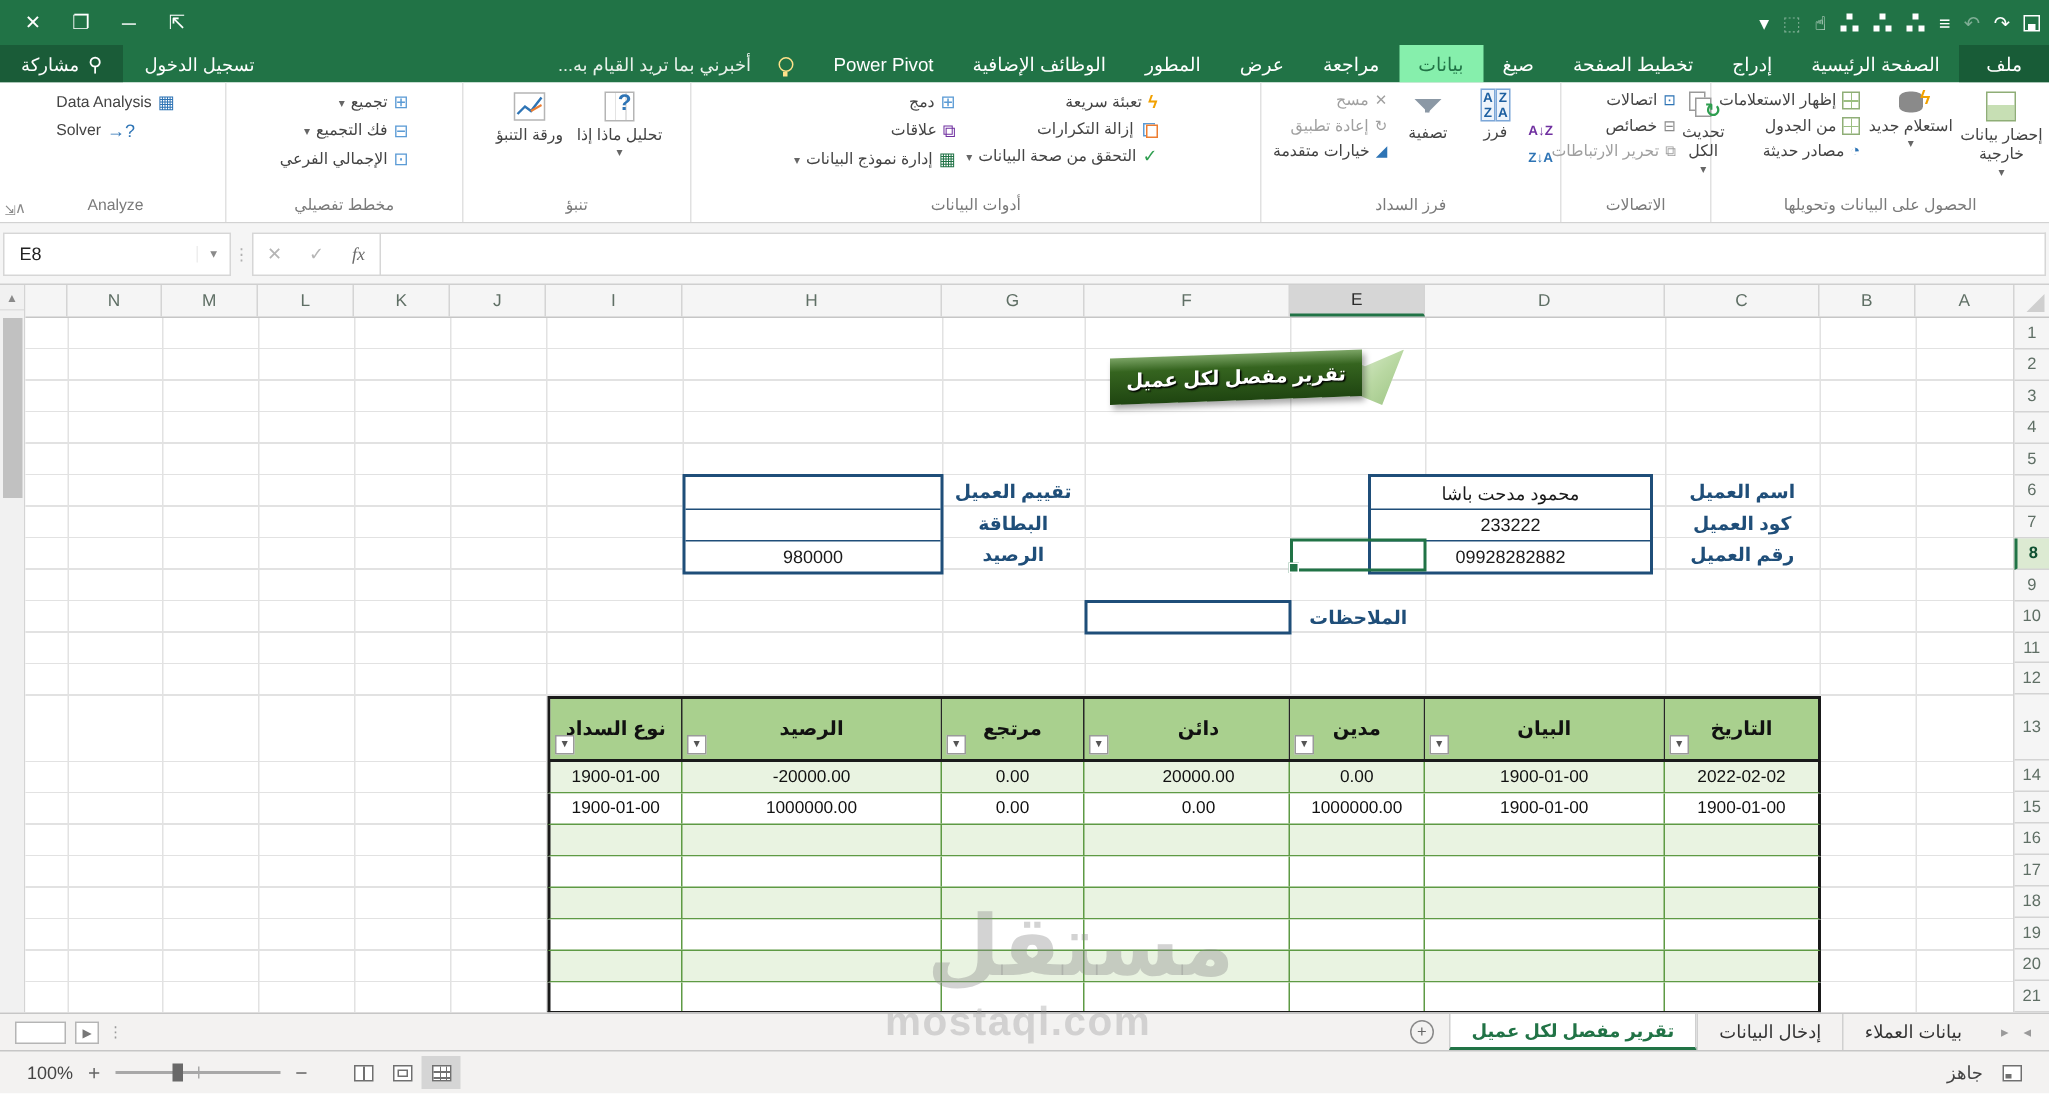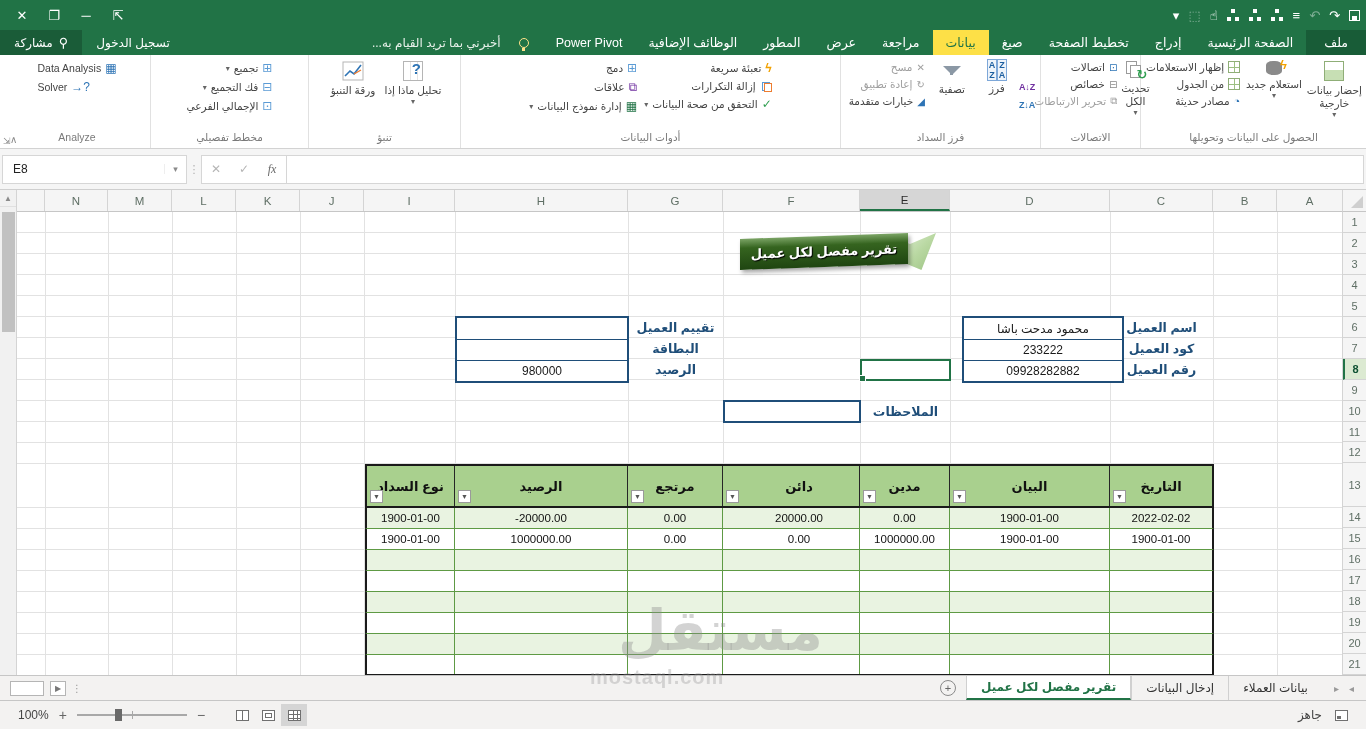--- a/index.html
+++ b/index.html
@@ -19,21 +19,21 @@
   .floppy { width:11px; height:11px; border:1.5px solid #fff; position:relative; }
   .floppy:after { content:""; position:absolute; left:2px; bottom:0; width:5px; height:4px; background:#fff; }
   .hier { position:relative; width:13px; height:12px; }
   .hier i { position:absolute; width:4px; height:4px; background:#fff; }
   .hier i:nth-child(1){ left:4px; top:0; } .hier i:nth-child(2){ left:0; bottom:0; } .hier i:nth-child(3){ left:8px; bottom:0; }
 
   
   .tabstrip { position:absolute; left:0; top:30px; width:1366px; height:25px; background:#217346; display:flex; direction:rtl; align-items:stretch; }
   .rtab { padding:0 13px; display:flex; align-items:center; color:#fff; font-size:12.5px; cursor:default; white-space:nowrap; }
   .rtab.file { background:#185c37; padding:0 18px; }
-  .rtab.active { background:#fde047; color:#217346; }
+  .rtab.active { background:#86efac; color:#217346; }
   .tellme { display:flex; align-items:center; gap:18px; color:#e8f1ea; padding:0 14px; font-size:12px; }
   .bulb { width:10px; height:10px; border:1.5px solid #ffe28a; border-radius:50%; position:relative; }
   .bulb:after { content:""; position:absolute; left:2px; top:9px; width:3px; height:3px; background:#ffe28a; }
   .strip-spacer { flex:1; }
   .signin, .share { display:flex; align-items:center; gap:6px; color:#fff; padding:0 14px; font-size:12px; }
   .share { background:#1a5c38; }
   .person { font-size:13px; color:#fff; }
 
   
   .ribbon { position:absolute; left:0; top:55px; width:1366px; height:94px; background:#fff; border-bottom:1px solid #d2d2d2;
@@ -80,21 +80,21 @@
      background:repeating-linear-gradient(90deg,#fff 0 6px,#e3e3e3 6px 7px); }
   .ic-whatif:after { content:"?"; position:absolute; right:1px; top:-2px; color:#2e74b5; font-weight:bold; font-size:15px; }
   .ic-group { color:#5b9bd5; font-size:12px; }
   .ic-analysis { color:#2e74b5; font-size:12px; }
   .dlg-launcher { position:absolute; left:3px; bottom:2px; font-size:9px; color:#8a8a8a; }
   .ribbon-collapse { position:absolute; left:10px; bottom:3px; color:#8a8a8a; font-size:10px; }
 
   
   .formulabar { position:absolute; left:0; top:149px; width:1366px; height:41px; background:#f5f5f5; border-bottom:1px solid #cfcfcf;
     display:flex; align-items:center; }
-  .namebox { margin-left:2px; width:185px; height:29px; background:#fff; border:1px solid #d6d6d6; display:flex; align-items:center; direction:ltr; }
+  .namebox { margin-left:2px; width:152px; height:29px; background:#fff; border:1px solid #d6d6d6; display:flex; align-items:center; direction:ltr; }
   .namebox .nb-text { flex:1; padding-left:10px; font-size:12px; color:#222; }
   .namebox .nb-caret { width:22px; text-align:center; color:#8a8a8a; font-size:9px; border-left:1px solid #eee; }
   .fb-split { width:14px; text-align:center; color:#b0b0b0; font-size:11px; letter-spacing:0; }
   .fb-btns { height:29px; background:#fff; border:1px solid #d6d6d6; display:flex; align-items:center; }
   .fb-btn { width:28px; text-align:center; color:#b5b5b5; font-size:12px; }
   .fb-btn.fx { color:#6a6a6a; font-style:italic; font-family:"Liberation Serif","DejaVu Serif",serif; }
   .fb-input { flex:1; height:29px; background:#fff; border:1px solid #d6d6d6; border-left:none; margin-right:2px; }
 
   
   .grid { position:absolute; left:0; top:190px; width:1366px; height:485px; background:#fff; overflow:hidden; }
@@ -145,21 +145,21 @@
   .tbody-row { height:21px; border-left:2px solid #1a1a1a; border-right:2px solid #1a1a1a; border-bottom:1px solid #5e9a44; }
   .tbody-row:nth-child(even) { background:#e9f3e1; }
   .tbody-row:nth-child(odd) { background:#fff; }
   .tbody-row:last-child { border-bottom:2px solid #1a1a1a; }
   .tcell { border-left:1px solid #5e9a44; display:flex; align-items:center; justify-content:center; font-size:11.5px; color:#111; direction:ltr; }
   .tcell:last-child { border-left:none; }
   .tc0{width:103px;} .tc1{width:160px;} .tc2{width:90px;} .tc3{width:137px;padding-left:16px;} .tc4{width:95px;} .tc5{width:173px;} .tc6{width:87px;}
 
   
   .wm1 { position:absolute; left:618px; top:598px; font-size:56px; font-weight:bold; color:rgba(140,140,140,.38); direction:rtl; z-index:40; pointer-events:none; }
-  .wm2 { position:absolute; left:590px; top:666px; font-size:20px; font-weight:bold; color:rgba(150,150,150,.35); z-index:40; pointer-events:none; letter-spacing:1px; }
+  .wm2 { position:absolute; left:590px; top:666px; font-size:27px; font-weight:bold; color:rgba(150,150,150,.35); z-index:40; pointer-events:none; letter-spacing:1px; }
 
   
   .sheetbar { position:absolute; left:0; top:675px; width:1366px; height:25px; background:#f3f2f1; border-top:1px solid #c6c6c6;
     display:flex; direction:rtl; align-items:stretch; }
   .nav-arrows { display:flex; align-items:center; gap:10px; padding:0 12px; color:#9a9a9a; font-size:10px; }
   .stab { display:flex; align-items:center; padding:0 14px; font-size:12px; color:#333; border-left:1px solid #d0d0d0; cursor:default; white-space:nowrap; }
   .stab.active { background:#fff; color:#217346; font-weight:bold; border-bottom:2px solid #217346; border-right:1px solid #d0d0d0; }
   .addsheet { display:flex; align-items:center; padding:0 10px; }
   .addsheet i { width:16px; height:16px; border:1px solid #8a8a8a; border-radius:50%; color:#666; font-size:11px; display:flex; align-items:center; justify-content:center; font-style:normal; }
   .sb-spacer { flex:1; }
@@ -534,21 +534,21 @@
     <div class="banner">
       <div class="banner-arrow"></div>
       <div class="banner-body">
         <span>تقرير مفصل لكل عميل</span>
       </div>
     </div>
 
     <div class="flabel" style="left:1110px;top:127px;width:103px;">اسم العميل</div>
     <div class="flabel" style="left:1110px;top:148px;width:103px;">كود العميل</div>
     <div class="flabel" style="left:1110px;top:169px;width:103px;">رقم العميل</div>
-    <div class="fbox" style="left:962px;top:126px;width:162px;">
+    <div class="fbox" style="left:912px;top:126px;width:190px;">
       <div class="frow">محمود مدحت باشا</div>
       <div class="frow">233222</div>
       <div class="frow">09928282882</div>
     </div>
 
     <div class="activecell"></div>
 
     <div class="flabel" style="left:628px;top:127px;width:95px;">تقييم العميل</div>
     <div class="flabel" style="left:628px;top:148px;width:95px;">البطاقة</div>
     <div class="flabel" style="left:628px;top:169px;width:95px;">الرصيد</div>

